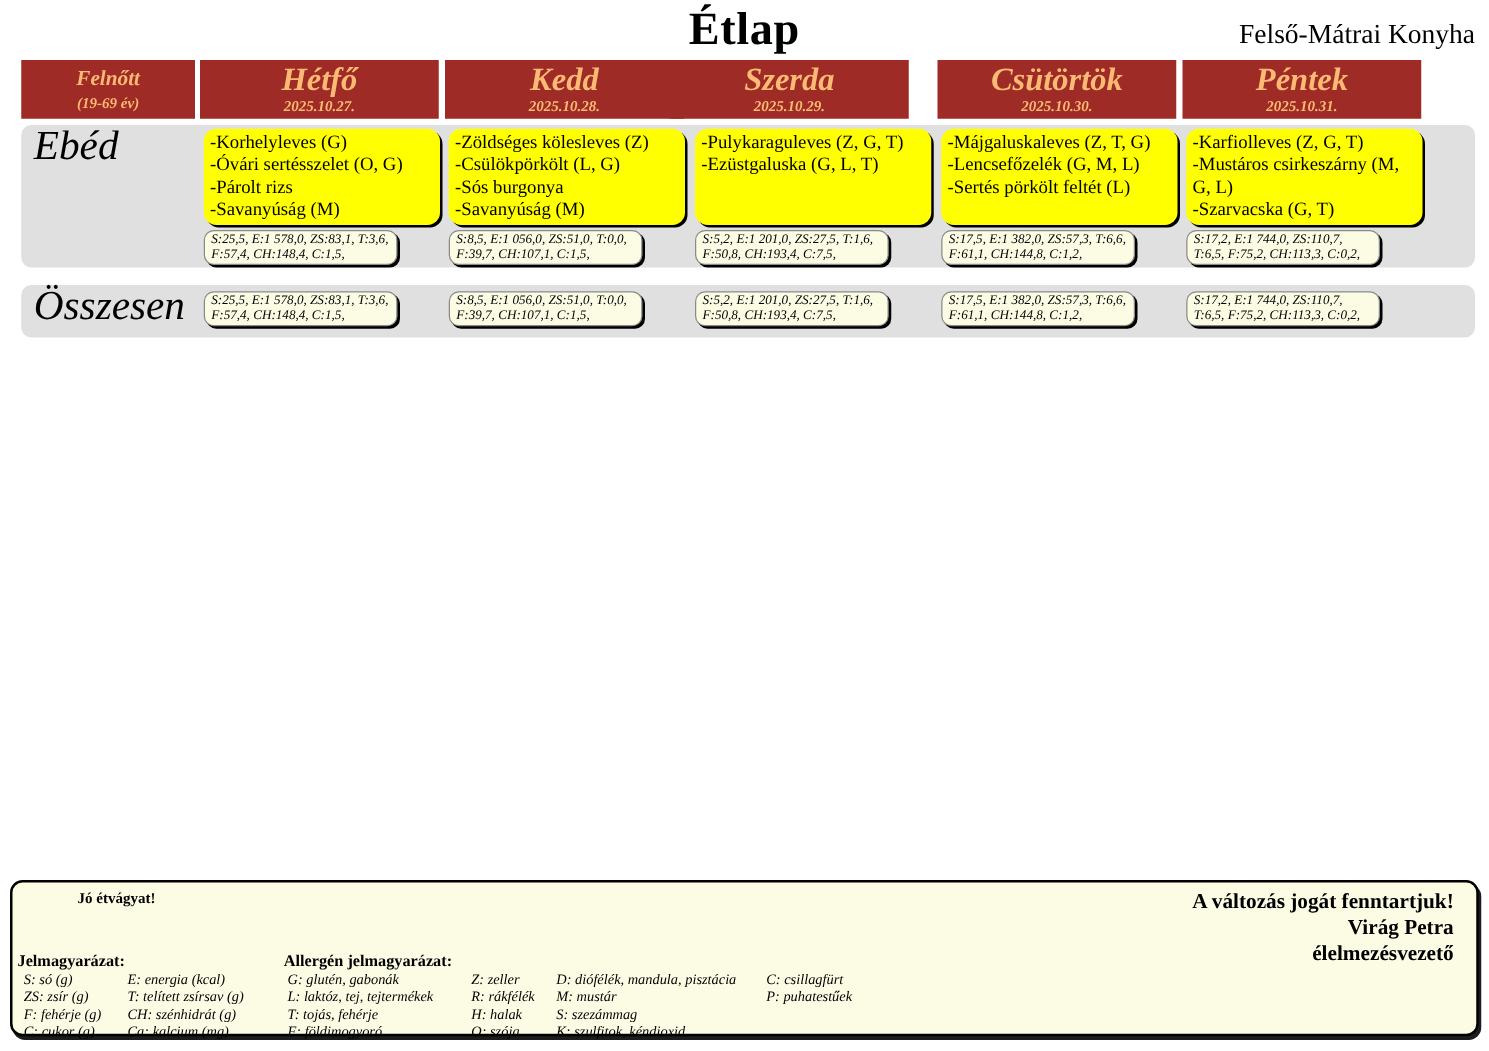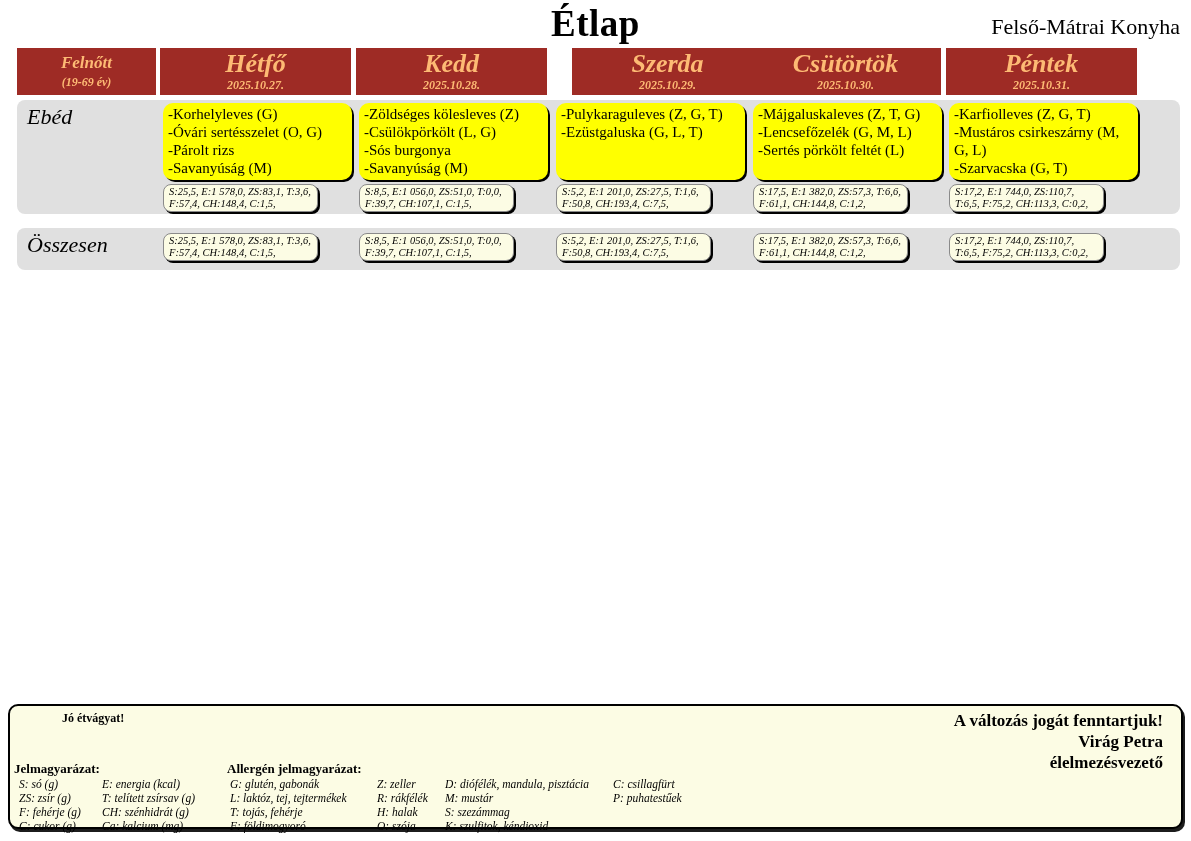--- a/index.html
+++ b/index.html
@@ -34,37 +34,37 @@
     text-align: center;
     box-sizing: border-box;
   }
   .hdr-group { left: 17px; width: 139px; }
   .hdr-group .g-name { font-size: 17px; font-weight: bold; font-style: italic; line-height: 24px; padding-top: 3px; }
   .hdr-group .g-sub  { font-size: 12px; font-weight: bold; font-style: italic; line-height: 14px; }
   .hdr-day .d-name { font-size: 26px; font-weight: bold; font-style: italic; line-height: 30px; padding-top: 1px; }
   .hdr-day .d-date { font-size: 12px; font-weight: bold; font-style: italic; line-height: 13px; }
   .day0 { left: 160px; width: 191px; }
   .day1 { left: 356px; width: 191px; }
-  .day2 { left: 572px; width: 191px; }
+  .day2 { left: 536px; width: 191px; }
   .day3 { left: 750px; width: 191px; }
   .day4 { left: 946px; width: 191px; }
   
   .gray-row {
     position: absolute;
     left: 17px; width: 1163px;
     background: var(--row-gray, #E0E0E0);
     border-radius: 8px;
   }
   .row-lunch { top: 100px; height: 114px; }
   .row-total { top: 228px; height: 42px; }
   .row-label {
     position: absolute;
     left: 27px;
     font-style: italic;
-    font-size: 22px;
+    font-size: 33px;
     line-height: 30px;
   }
   .lbl-lunch { top: 102px; }
   .lbl-total { top: 230px; }
   .menu-box {
     position: absolute;
     top: 103px; height: 77px; width: 189px;
     background: var(--menu-yellow, #FFFF00);
     border-radius: 10px;
     box-shadow: 2px 2px 0 #000;

